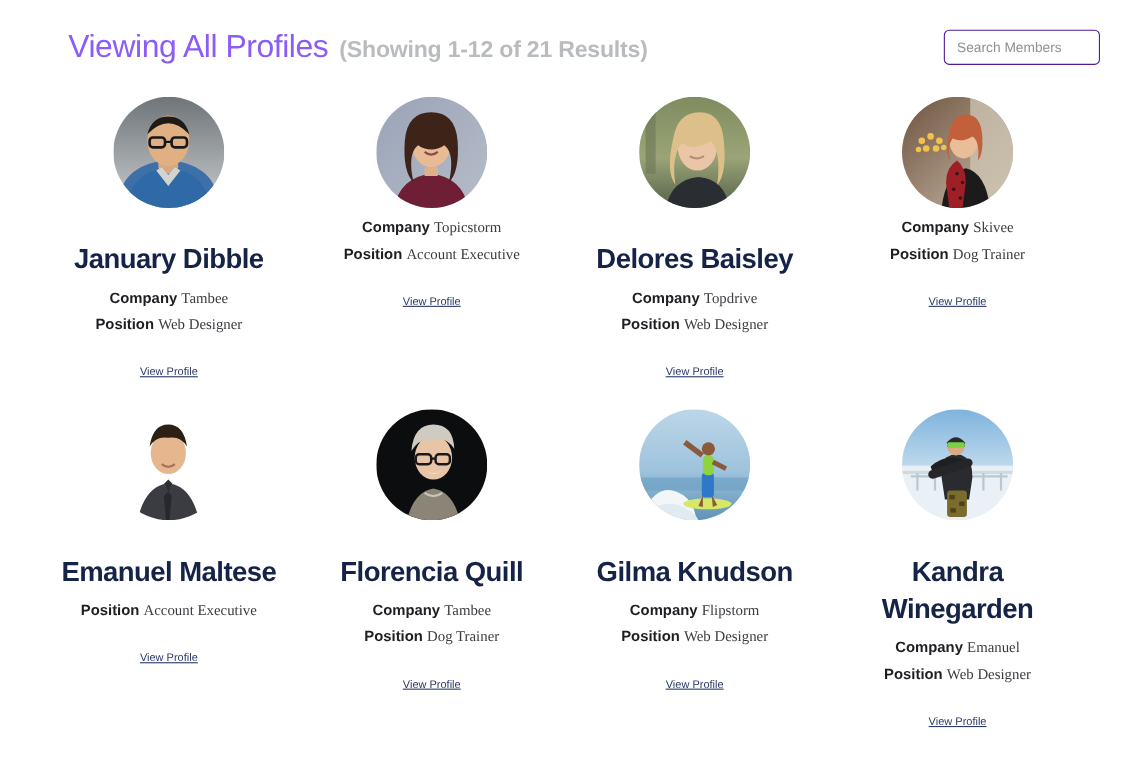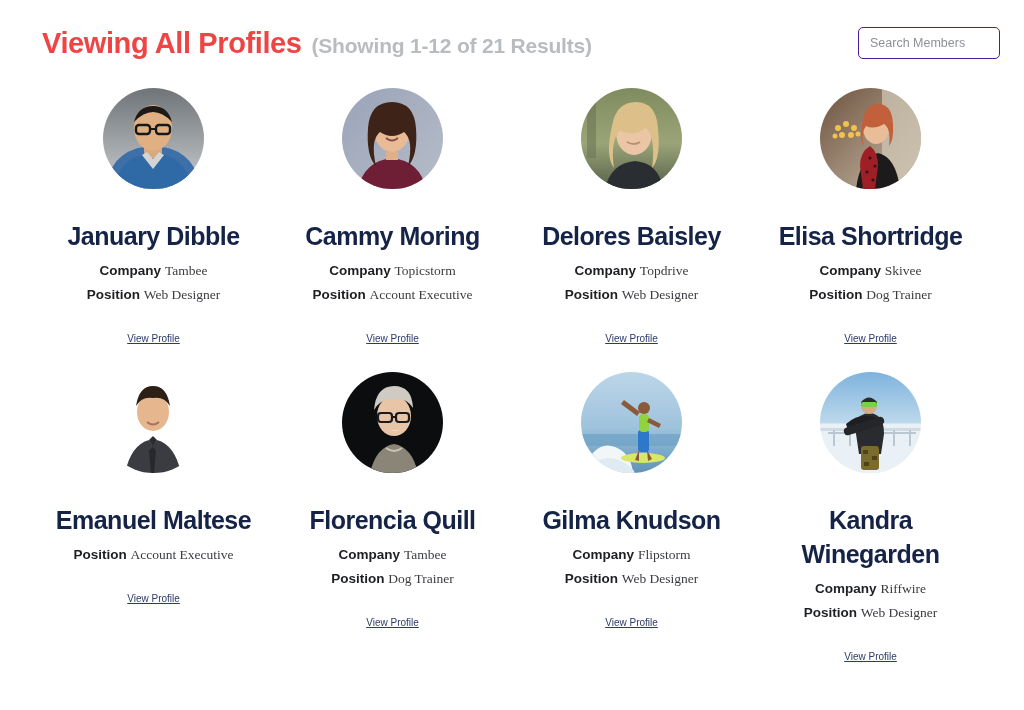--- a/index.html
+++ b/index.html
@@ -31,24 +31,25 @@
     padding: 0 24px 0 42px;
   }
   .title-wrap {
     display: flex;
     align-items: baseline;
     gap: 10px;
     white-space: nowrap;
   }
   .page-title {
     font-size: 29px;
-    font-weight: 700;
+    font-weight: 400;
     letter-spacing: -0.4px;
-    color: #ef4444;
+    color: #8b5cf6;
     line-height: 1;
+    margin-left: 20px;
   }
   .page-subtitle {
     font-size: 21px;
     font-weight: 700;
     letter-spacing: -0.2px;
     color: #b9bcbf;
     line-height: 1;
   }
   .spacer { flex: 1 1 auto; }
 
@@ -165,21 +166,21 @@
                 <stop offset="1" stop-color="#b6bcc8"></stop>
               </linearGradient>
             </defs>
             <rect width="101" height="101" fill="url(#g2)"></rect>
             <path d="M16 101 q6 -28 34 -31 q28 3 34 31z" fill="#6e1f36"></path>
             <ellipse cx="50" cy="42" rx="18" ry="22" fill="#e8bb95"></ellipse>
             <path d="M26 40 q2 -26 24 -26 q22 0 24 26 q2 28 -8 38 q6 -26 -4 -34 q-12 8 -24 0 q-10 8 -4 34 q-10 -10 -8 -38z" fill="#3e2418"></path>
             <path d="M44 64 h12 v8 h-12z" fill="#e0b089"></path>
             <path d="M44 50 q6 5 12 0" stroke="#8c4a4a" stroke-width="2" fill="none"></path>
           </svg>
-        </div><div class="name">Cammy Moring</div><div class="meta"><span class="lbl">Company</span> <span class="val">Topicstorm</span></div><div class="meta"><span class="lbl">Position</span> <span class="val">Account Executive</span></div><a class="view-profile">View Profile</a></div>
+        </div><div class="meta"><span class="lbl">Company</span> <span class="val">Topicstorm</span></div><div class="meta"><span class="lbl">Position</span> <span class="val">Account Executive</span></div><a class="view-profile">View Profile</a></div>
       <div class="card"><div class="avatar">
           <svg viewBox="0 0 101 101" xmlns="http://www.w3.org/2000/svg">
             <defs>
               <linearGradient id="g3" x1="0" y1="0" x2="0" y2="1">
                 <stop offset="0" stop-color="#7f8c5f"></stop>
                 <stop offset="0.55" stop-color="#9aa477"></stop>
                 <stop offset="1" stop-color="#55604a"></stop>
               </linearGradient>
             </defs>
             <rect width="101" height="101" fill="url(#g3)"></rect>
@@ -213,21 +214,21 @@
             <path d="M50 58 q8 6 8 20 l-3 23 h-12 l-3 -23 q0 -14 10 -20z" fill="#9e2026"></path>
             <g fill="#3a1013">
               <circle cx="50" cy="70" r="1.6"></circle>
               <circle cx="55" cy="78" r="1.6"></circle>
               <circle cx="47" cy="84" r="1.6"></circle>
               <circle cx="53" cy="92" r="1.6"></circle>
             </g>
             <ellipse cx="56" cy="40" rx="13" ry="16" fill="#e9bd97"></ellipse>
             <path d="M42 38 q2 -22 16 -22 q14 0 15 20 q1 16 -4 22 q2 -18 -5 -22 q-10 6 -18 2 q-6 8 -2 20 q-5 -6 -2 -20z" fill="#c1603a"></path>
           </svg>
-        </div><div class="name">Elisa Shortridge</div><div class="meta"><span class="lbl">Company</span> <span class="val">Skivee</span></div><div class="meta"><span class="lbl">Position</span> <span class="val">Dog Trainer</span></div><a class="view-profile">View Profile</a></div>
+        </div><div class="meta"><span class="lbl">Company</span> <span class="val">Skivee</span></div><div class="meta"><span class="lbl">Position</span> <span class="val">Dog Trainer</span></div><a class="view-profile">View Profile</a></div>
       <div class="card"><div class="avatar">
           <svg viewBox="0 0 101 101" xmlns="http://www.w3.org/2000/svg">
             <rect width="101" height="101" fill="#ffffff"></rect>
             <path d="M22 101 q6 -28 24 -33 l4 6 l4 -6 q18 5 24 33z" fill="#3a3c41"></path>
             <path d="M46 68 l4 7 l4 -7 l-4 -4z" fill="#2b2d31"></path>
             <path d="M50 75 l3 4 l-2 22 h-3 l-2 -22z" fill="#26282c"></path>
             <ellipse cx="50" cy="40" rx="16" ry="19" fill="#e6b78f"></ellipse>
             <path d="M33 34 q3 -20 17 -20 q14 0 17 20 q-6 -10 -17 -8 q-11 -2 -17 8z" fill="#2b1f16"></path>
             <path d="M44 50 q6 5 12 0" stroke="#a8705e" stroke-width="2" fill="none"></path>
           </svg>
@@ -294,16 +295,16 @@
               <rect x="43" y="78" width="5" height="4"></rect>
               <rect x="52" y="84" width="5" height="4"></rect>
               <rect x="44" y="90" width="5" height="4"></rect>
             </g>
             <circle cx="49" cy="34" r="8" fill="#d9ab85"></circle>
             <path d="M41 30 q8 -9 16 0 l0 4 l-16 0z" fill="#2a2b2e"></path>
             <rect x="41" y="30" width="16" height="5" rx="2" fill="#7ad145"></rect>
             <path d="M26 52 q16 -14 34 -4 l-2 6 q-16 -8 -30 4z" fill="#1e1f22"></path>
             <rect x="23" y="50" width="42" height="8" rx="4" fill="#24262a" transform="rotate(-18 44 54)"></rect>
           </svg>
-        </div><div class="name">Kandra Winegarden</div><div class="meta"><span class="lbl">Company</span> <span class="val">Riffwire</span></div><div class="meta"><span class="lbl">Position</span> <span class="val">Web Designer</span></div><a class="view-profile">View Profile</a></div>
+        </div><div class="name">Kandra Winegarden</div><div class="meta"><span class="lbl">Company</span> <span class="val">Emanuel</span></div><div class="meta"><span class="lbl">Position</span> <span class="val">Web Designer</span></div><a class="view-profile">View Profile</a></div>
     </div>
 
 </div>
 
 </body></html>

